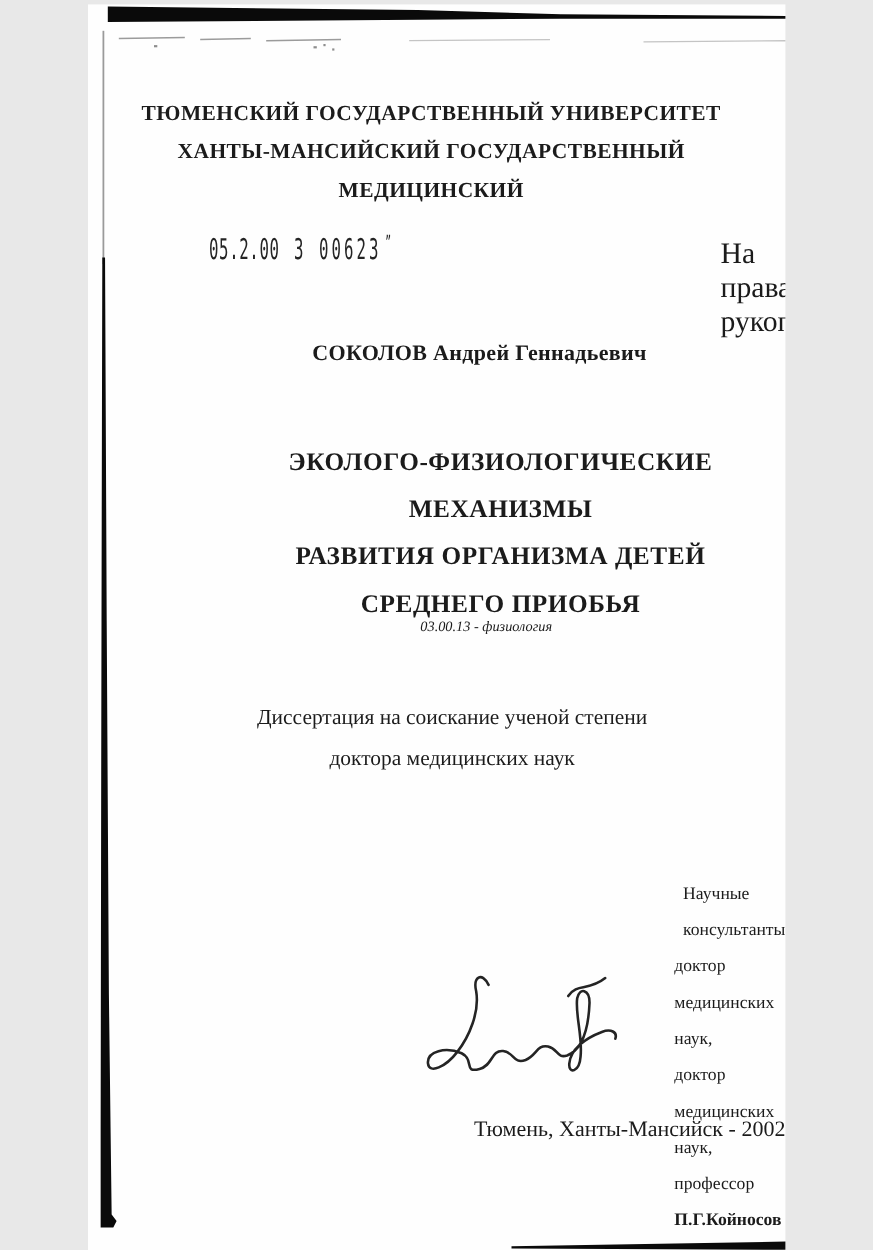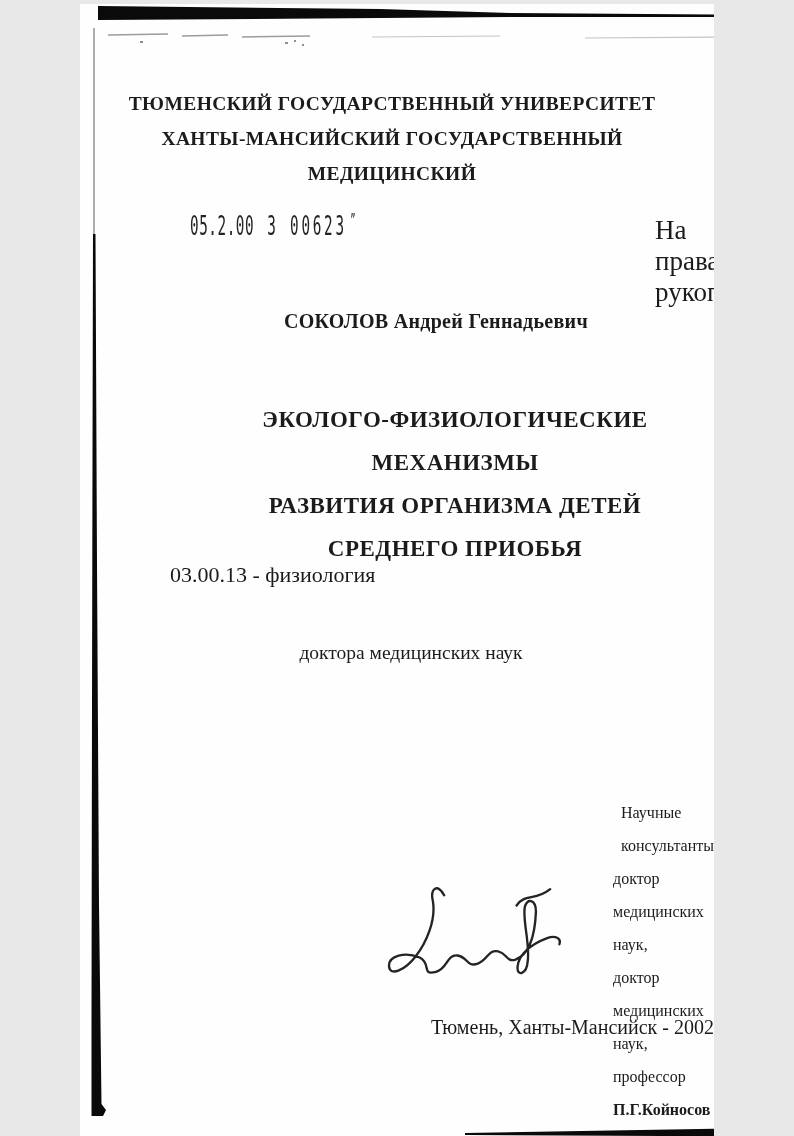--- a/index.html
+++ b/index.html
@@ -33,21 +33,21 @@
   }
   .stamp .num2{margin-left:24px;letter-spacing:5px;}
   .stamp .mark{font-size:16px;vertical-align:10px;letter-spacing:0;margin-left:6px;}
   
   .rights{top:211px;left:575px;font-size:27px;}
   
   .author{top:306px;left:78px;right:0;text-align:center;font-size:20px;font-weight:bold;letter-spacing:0.3px;}
   
   .title{top:394px;left:116px;right:0;text-align:center;font-size:23px;font-weight:bold;line-height:43px;letter-spacing:0.5px;}
   
-  .specialty{top:558px;left:90px;right:0;text-align:left;font-size:22px;}
+  .specialty{top:558px;left:90px;right:0;text-align:center;font-size:13px;font-style:italic;}
   
   .degree{top:630px;left:28px;right:0;text-align:center;font-size:19.5px;line-height:37px;}
   
   .consultants{top:792px;left:533px;font-size:16px;line-height:33px;}
   .consultants .head{padding-left:8px;}
   .consultants b{font-weight:bold;}
   
   .signature{top:876px;left:306px;width:204px;height:104px;}
   
   .imprint{top:1012px;left:92px;right:0;text-align:right;font-size:20px;}
@@ -74,20 +74,21 @@
 
   <div class="abs title">
     <div>ЭКОЛОГО-ФИЗИОЛОГИЧЕСКИЕ МЕХАНИЗМЫ</div>
     <div>РАЗВИТИЯ ОРГАНИЗМА ДЕТЕЙ</div>
     <div>СРЕДНЕГО ПРИОБЬЯ</div>
   </div>
 
   <div class="abs specialty">03.00.13 - физиология</div>
 
   <div class="abs degree">
+    <div>Диссертация на соискание ученой степени</div>
     <div>доктора медицинских наук</div>
   </div>
 
   <div class="abs consultants">
     <div class="head">Научные консультанты:</div>
     <div>доктор медицинских наук,</div>
     <div>доктор медицинских наук,</div>
     <div><span>профессор</span> <b>П.Г.Койносов</b></div>
   </div>
 

